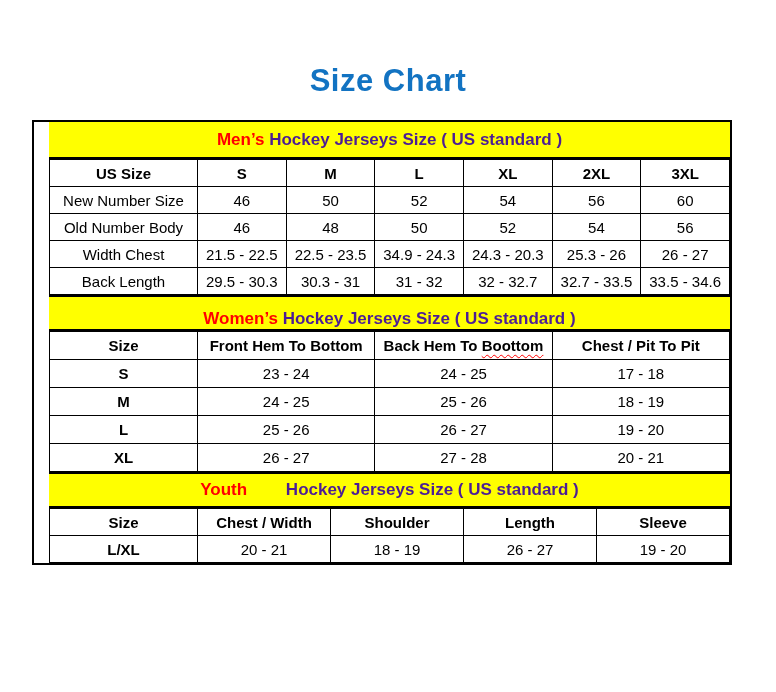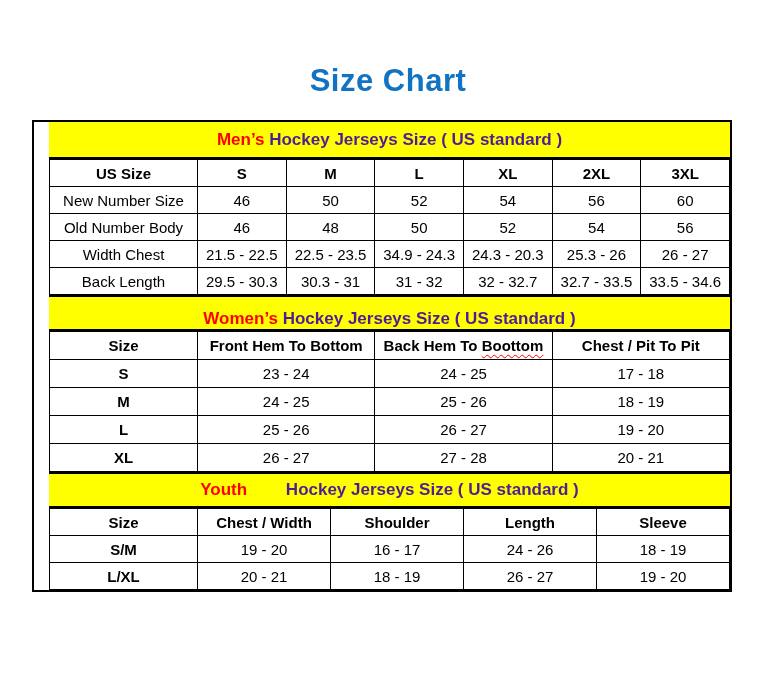--- a/index.html
+++ b/index.html
@@ -165,27 +165,20 @@
           <tr>
             <td>Size</td>
             <td>Chest / Width</td>
             <td>Shoulder</td>
             <td>Length</td>
             <td>Sleeve</td>
           </tr>
         </thead>
         <tbody>
           <tr>
-            <td>S/M</td>
-            <td>19 - 20</td>
-            <td>16 - 17</td>
-            <td>24 - 26</td>
-            <td>18 - 19</td>
-          </tr>
-          <tr>
             <td>L/XL</td>
             <td>20 - 21</td>
             <td>18 - 19</td>
             <td>26 - 27</td>
             <td>19 - 20</td>
           </tr>
         </tbody>
       </table>
 
   </div>

